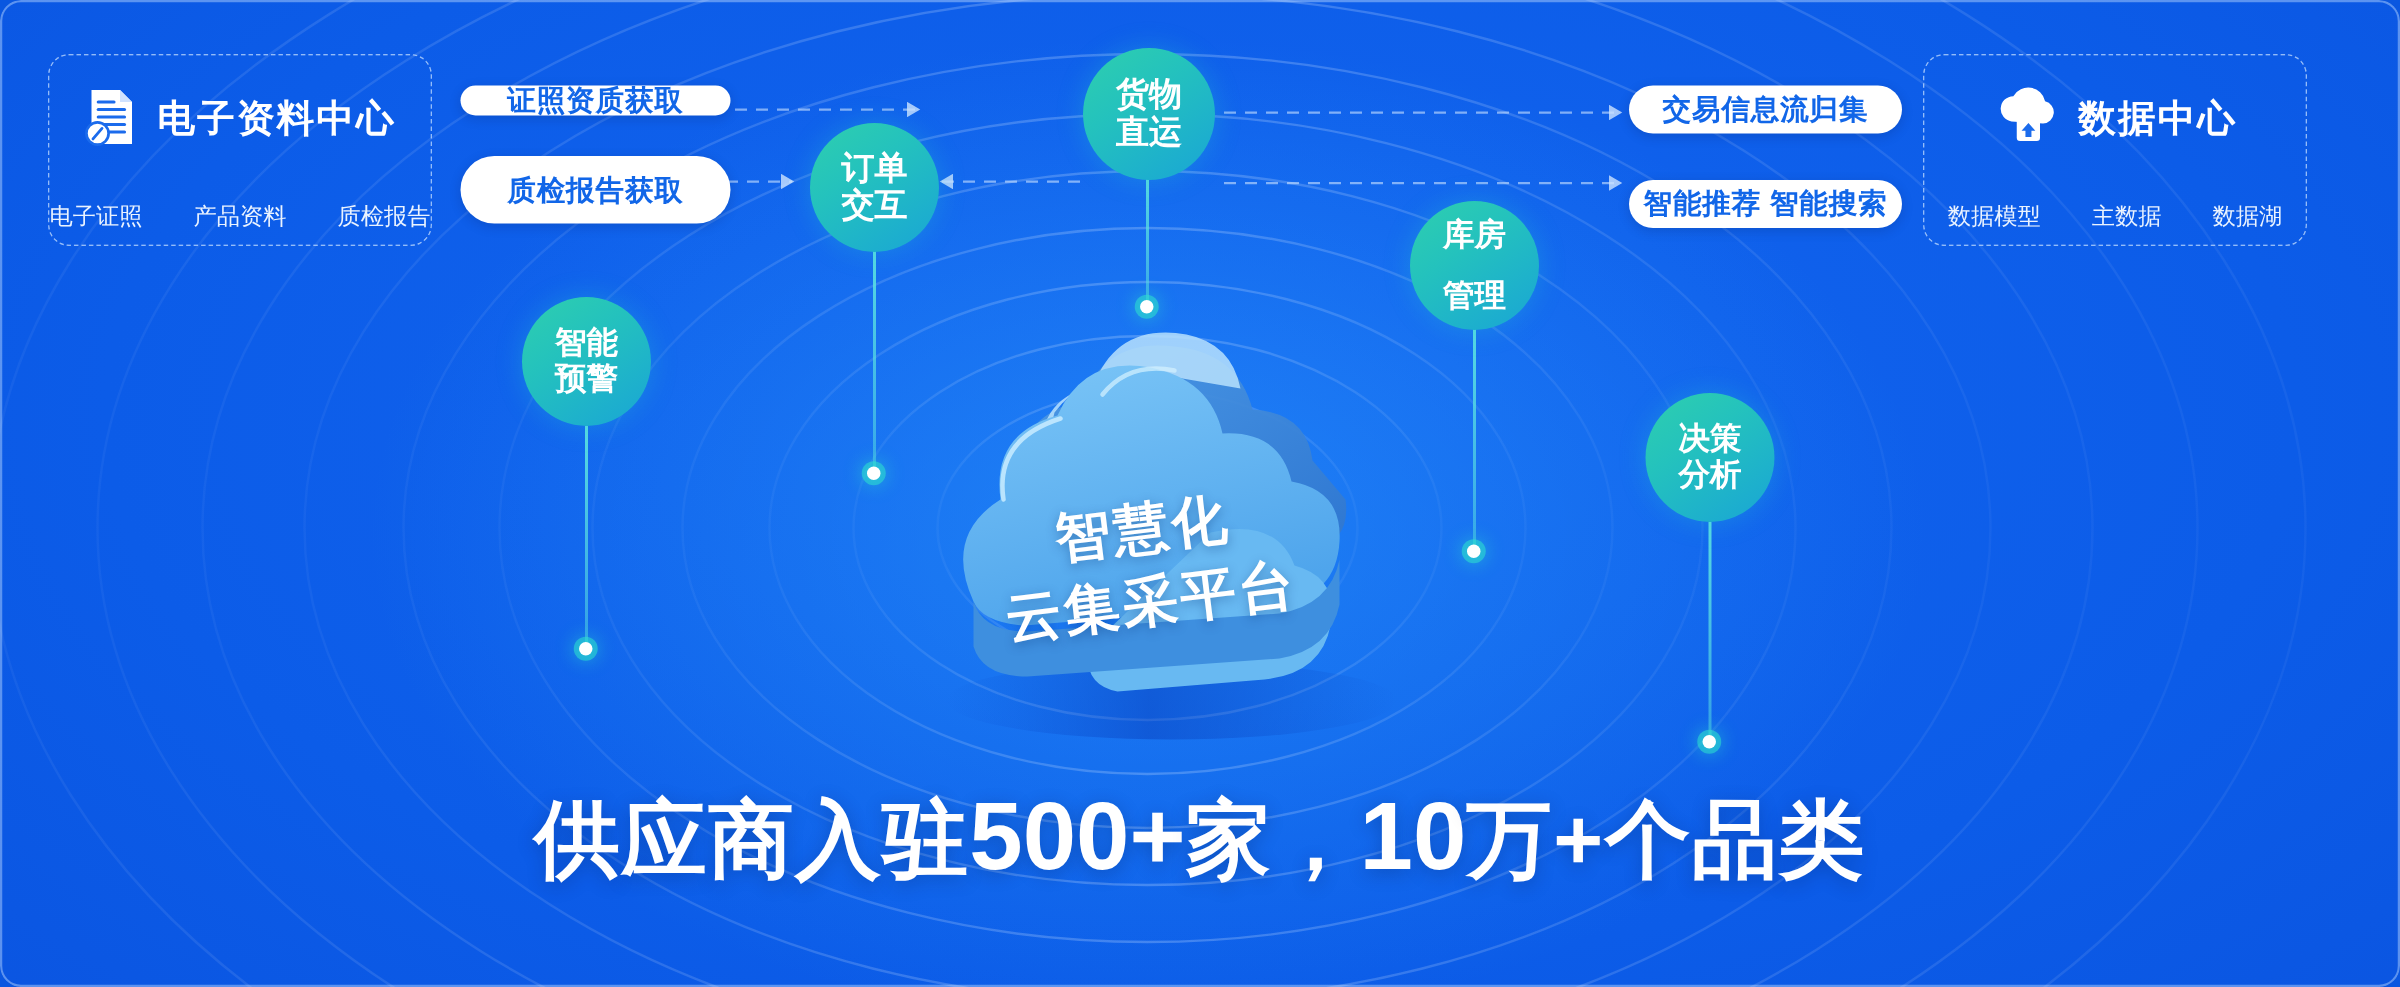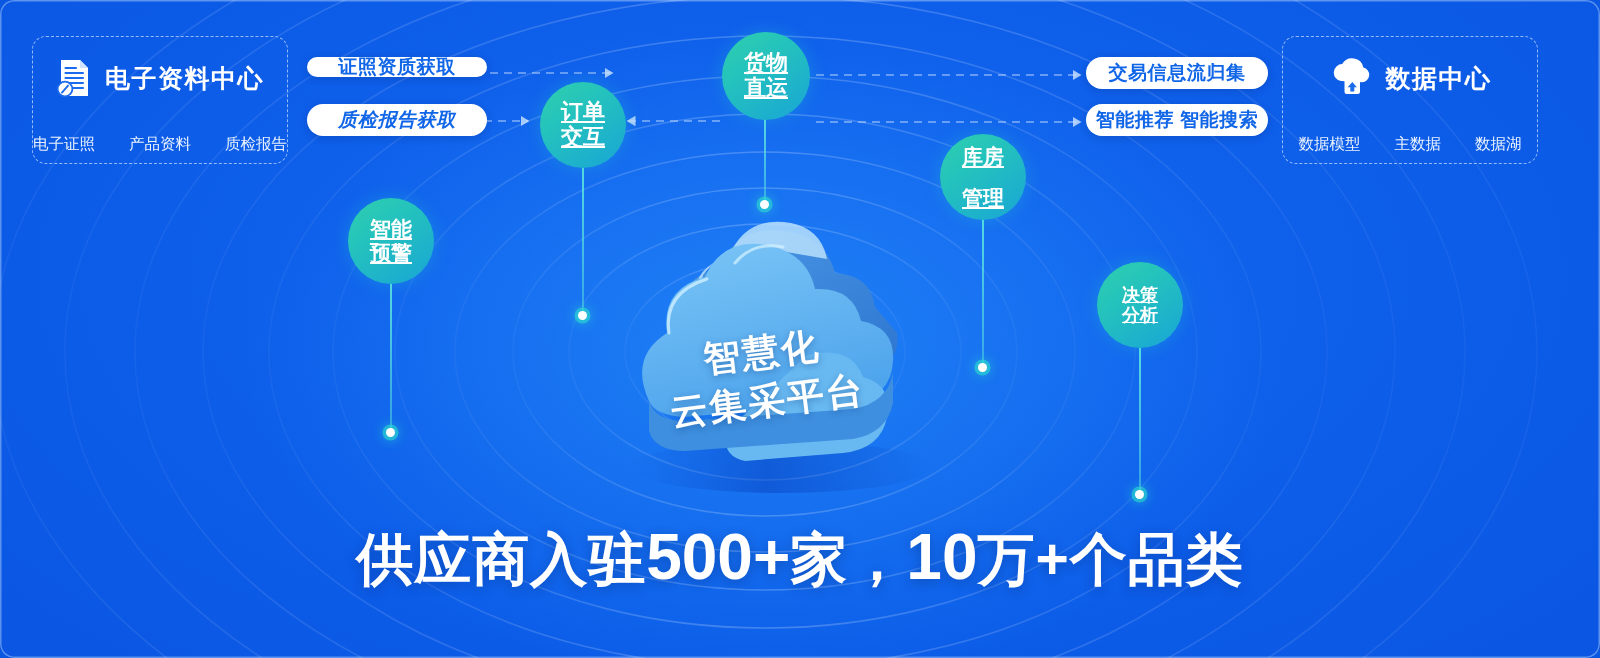--- a/index.html
+++ b/index.html
@@ -35,30 +35,30 @@
   #panel-left{left:32px;top:36px;width:256px;height:128px;}
   #panel-right{left:1282px;top:36px;width:256px;height:128px;}
 
   
   .pill{position:absolute;background:#ffffff;border-radius:999px;
         display:flex;align-items:center;justify-content:center;
         color:#1166e8;font-size:19px;font-weight:bold;letter-spacing:.6px;
         white-space:nowrap;box-shadow:0 2px 8px rgba(0,20,70,.18);}
 
   #pill-a{left:307px;top:57px;width:180px;height:20px;}
-  #pill-b{left:307px;top:104px;width:180px;height:32px;font-style:italic;}
+  #pill-b{left:307px;top:104px;width:180px;height:45px;}
   #pill-c{left:1086px;top:57px;width:182px;height:32px;}
-  #pill-d{left:1086px;top:104px;width:182px;height:32px;}
+  #pill-d{left:1086px;top:120px;width:182px;height:32px;}
 
   
   .node{position:absolute;border-radius:50%;
         display:flex;flex-direction:column;align-items:center;justify-content:center;
         background:linear-gradient(145deg,#2ecfae 0%,#24c2bd 38%,#19a5d6 100%);
         color:#ffffff;font-weight:bold;line-height:1.13;text-align:left;
-        box-shadow:0 0 18px rgba(40,200,210,.30);text-decoration:underline;}
+        box-shadow:0 0 18px rgba(40,200,210,.30);}
   .node span{display:block;}
 
   .stem{position:absolute;width:1.6px;
         background:linear-gradient(180deg,rgba(90,225,225,.95),rgba(90,225,225,.45));}
   .dot{position:absolute;width:9px;height:9px;border-radius:50%;background:#ffffff;
        box-shadow:0 0 0 3.5px rgba(45,225,205,.55),0 0 12px 4px rgba(45,225,205,.45);}
 
   
   #cloud{position:absolute;left:585px;top:205px;width:370px;height:300px;}
   #cloud-text{position:absolute;left:0;top:0;width:370px;height:300px;
@@ -247,21 +247,21 @@
 
   <div class="stem" style="left:982px;top:218px;height:152px;"></div>
   <div class="dot" style="left:978px;top:363px;"></div>
   <div class="node" id="node-warehouse" style="left:940px;top:134px;width:86px;height:86px;font-size:21px;gap:17px;">
     <span>库房</span>
     <span>管理</span>
   </div>
 
   <div class="stem" style="left:1139px;top:348px;height:148px;"></div>
   <div class="dot" style="left:1135px;top:490px;"></div>
-  <div class="node" id="node-decision" style="left:1097px;top:262px;width:86px;height:86px;font-size:18px;">
+  <div class="node" id="node-decision" style="left:1097px;top:262px;width:86px;height:86px;font-size:21px;">
     <span>决策</span>
     <span>分析</span>
   </div>
 
   <div id="headline">
     <span>供应商入驻</span><span class="num">500+</span><span>家，</span><span class="num">10</span><span>万+</span><span>个品类</span>
   </div>
 
 </div>
 

